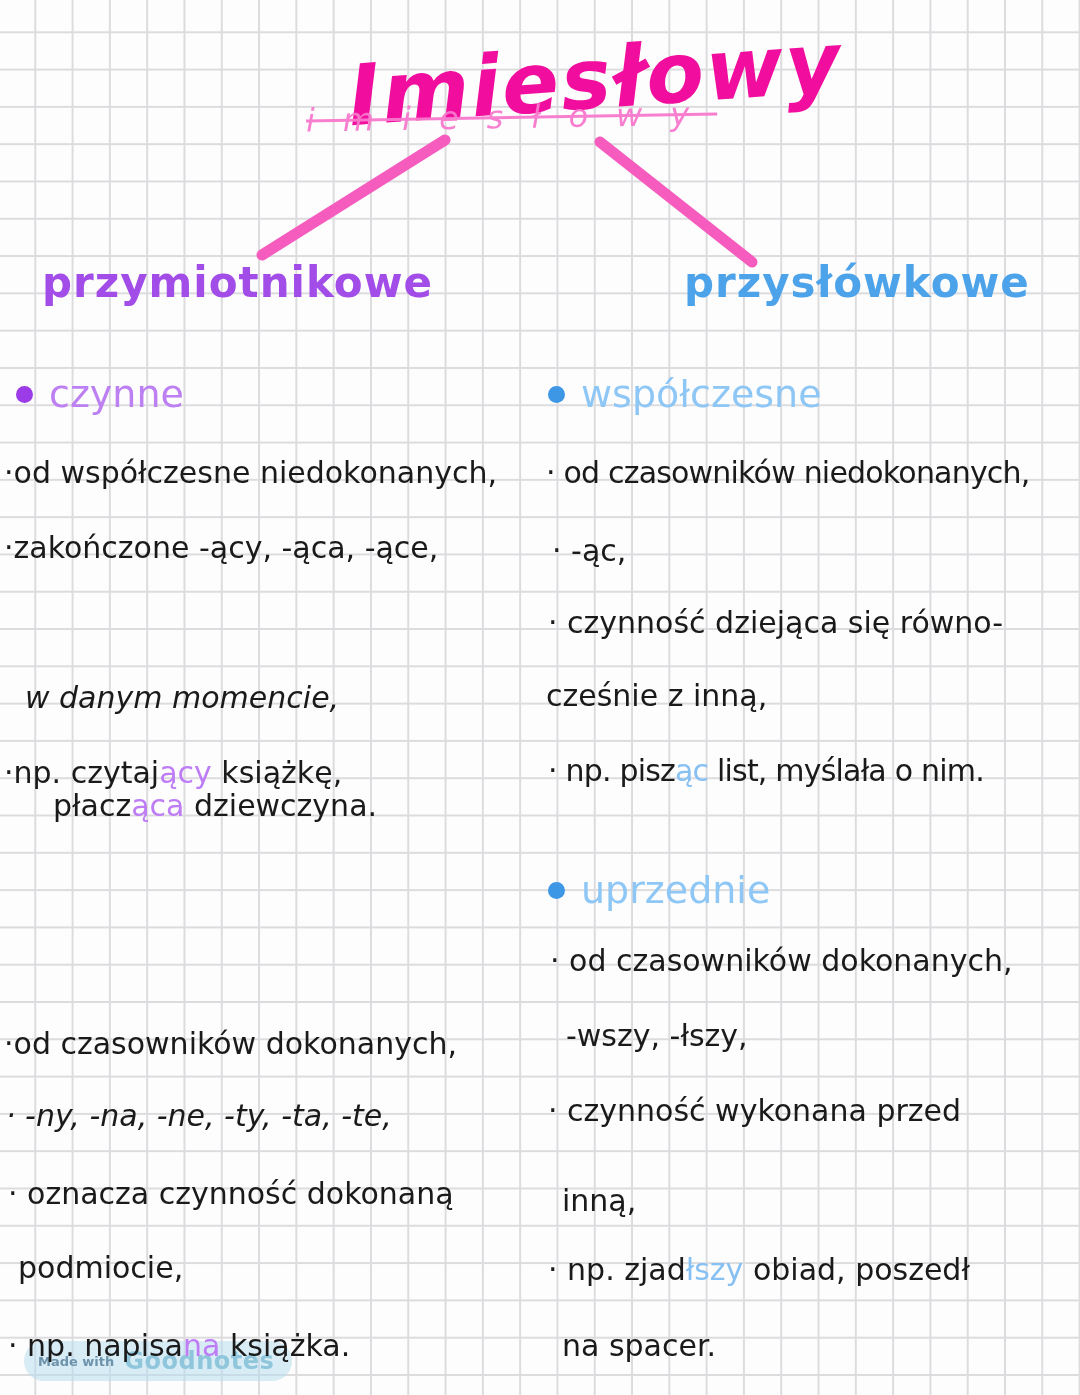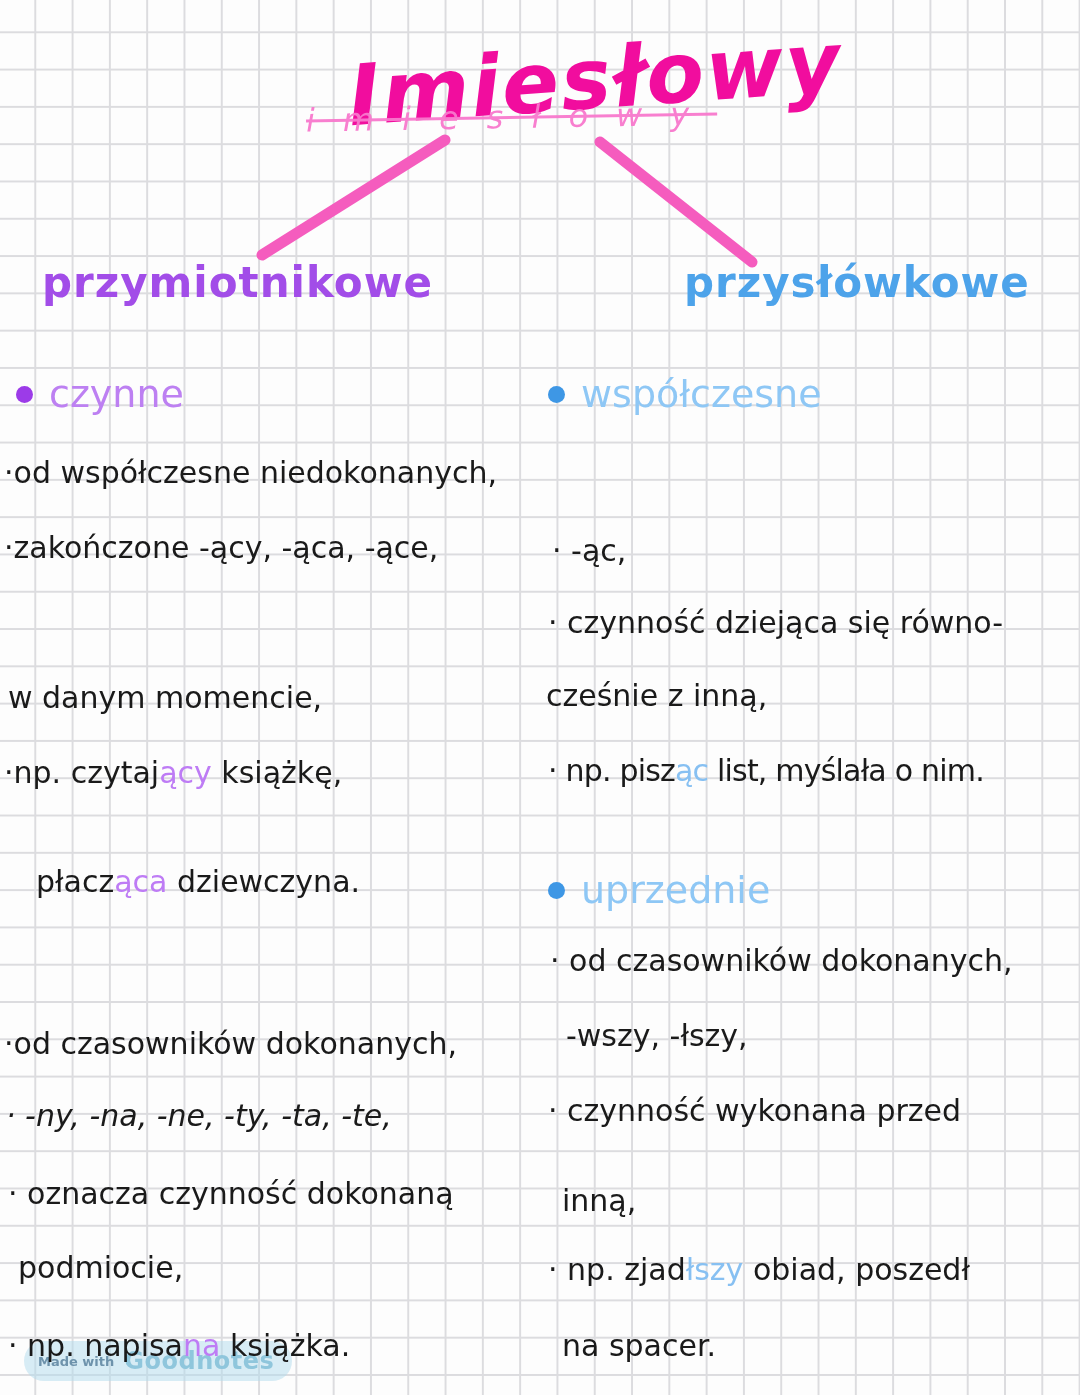--- a/index.html
+++ b/index.html
@@ -83,27 +83,27 @@
   <div class="heading" style="top:372px;left:16px;">
     <span class="dot purple-dot"></span>
     <span class="hd-text purple-hd">czynne</span>
   </div>
   <div class="ln" style="top:455px;left:4px;">
     <span>·od współczesne niedokonanych,</span>
   </div>
   <div class="ln" style="top:530px;left:4px;">
     <span>·zakończone -ący, -ąca, -ące,</span>
   </div>
-  <div class="ln" style="top:680px;left:8px;">
+  <div class="ln" style="top:680px;left:25px;font-style:italic;">
     <span>w danym momencie,</span>
   </div>
   <div class="ln" style="top:755px;left:4px;">
     <span>·np. czytaj</span><span class="c-purple">ący</span><span> książkę,</span>
   </div>
-  <div class="ln" style="top:864px;left:36px;">
+  <div class="ln" style="top:788px;left:36px;padding-left:17px;">
     <span>płacz</span><span class="c-purple">ąca</span><span> dziewczyna.</span>
   </div>
 
   <div class="ln" style="top:1026px;left:4px;">
     <span>·od czasowników dokonanych,</span>
   </div>
   <div class="ln" style="top:1098px;left:6px;font-style:italic;">
     <span>· -ny, -na, -ne, -ty, -ta, -te,</span>
   </div>
   <div class="ln" style="top:1176px;left:8px;">
@@ -112,20 +112,23 @@
   <div class="ln" style="top:1250px;left:18px;">
     <span>podmiocie,</span>
   </div>
   <div class="ln" style="top:1328px;left:8px;">
     <span>· np. napisa</span><span class="c-purple">na</span><span> książka.</span>
   </div>
 
   <div class="heading" style="top:372px;left:548px;">
     <span class="dot blue-dot"></span>
     <span class="hd-text blue-hd">współczesne</span>
+  </div>
+  <div class="ln tight" style="top:455px;left:546px;">
+    <span>· od czasowników niedokonanych,</span>
   </div>
   <div class="ln" style="top:533px;left:552px;">
     <span>· -ąc,</span>
   </div>
   <div class="ln" style="top:605px;left:548px;">
     <span>· czynność dziejąca się równo-</span>
   </div>
   <div class="ln" style="top:678px;left:546px;">
     <span>cześnie z inną,</span>
   </div>

